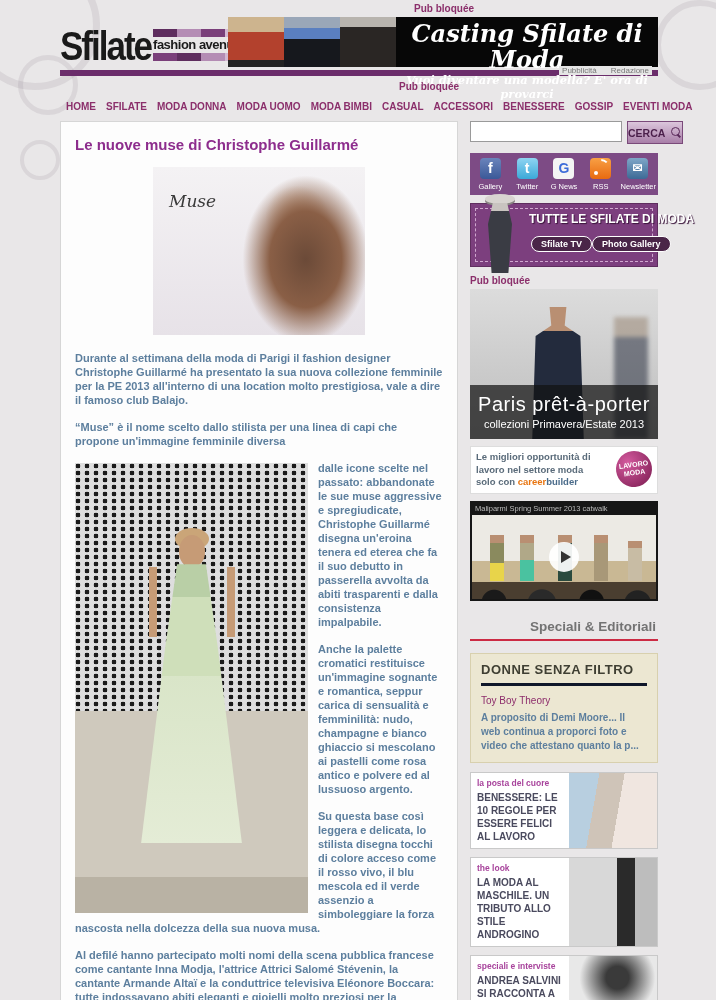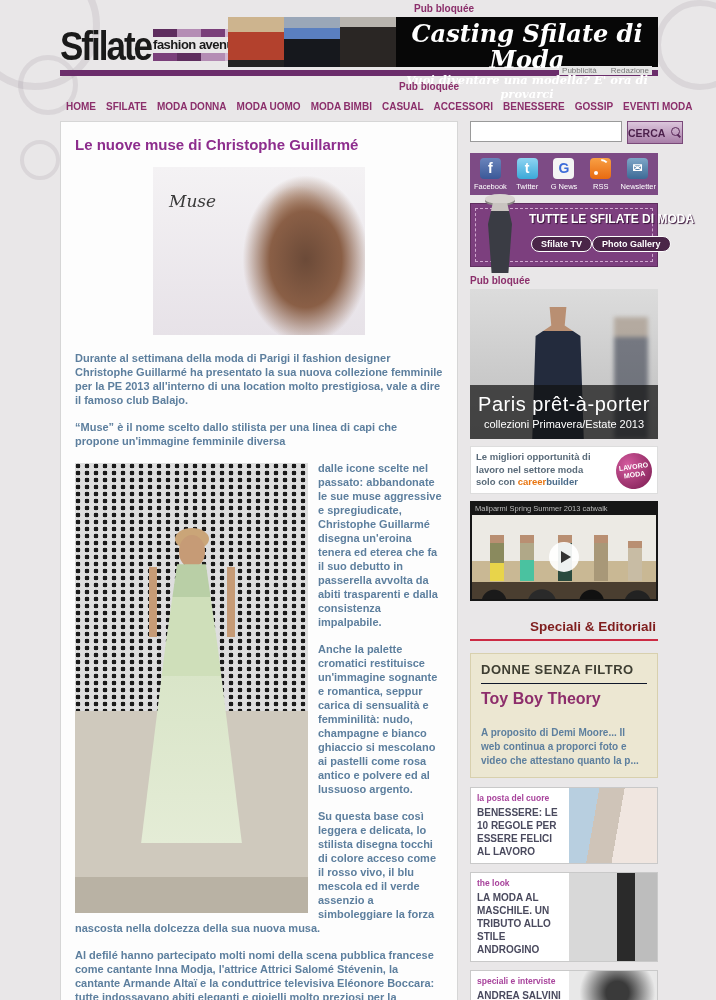--- a/index.html
+++ b/index.html
@@ -112,43 +112,43 @@
   .paris-ad { height:150px; position:relative; margin-bottom:7px; overflow:hidden;
       background:linear-gradient(180deg,#dcdcdc,#c6c6c6 70%,#bdbdbd); }
   .paris-model { position:absolute; left:50%; top:18px; width:56px; height:132px; margin-left:-34px;
       background:linear-gradient(180deg,#b98f72 0 18%, #232b3d 18%); clip-path:polygon(35% 0,65% 0,62% 14%,90% 22%,96% 100%,4% 100%,10% 22%,38% 14%); }
   .paris-model2 { position:absolute; right:10px; top:28px; width:34px; height:122px; opacity:0.55;
       background:linear-gradient(180deg,#a8induced 0, #2a3040 20%); background:linear-gradient(180deg,#9a8876 0 16%, #2a3040 16%); filter:blur(2px); }
   .paris-overlay { position:absolute; left:0; right:0; bottom:0; background:rgba(18,18,18,0.72); text-align:center; color:#fff; padding:7px 0 9px; }
   .paris-title { font-size:20px; line-height:24px; letter-spacing:0.5px; }
   .paris-sub { font-size:11px; margin-top:2px; }
 
-  .career { background:#fff; border:1px solid #ddd; padding:4px 5px; display:flex; align-items:flex-end; gap:23px; margin-bottom:7px; }
+  .career { background:#fff; border:1px solid #ddd; padding:4px 5px; display:flex; align-items:flex-start; gap:23px; margin-bottom:7px; }
   .career-text { font-size:9.5px; font-weight:bold; color:#5a6b7a; line-height:12.5px; flex:1; }
   .cb-orange { color:#e87511; } .cb-blue { color:#4a6b8a; }
   .badge { width:36px; height:36px; border-radius:50%; background:radial-gradient(circle at 35% 30%, #d45a9e, #8f2a62 75%); color:#fff; font-size:7px; font-weight:bold; display:flex; flex-direction:column; align-items:center; justify-content:center; line-height:8px; transform:rotate(-8deg); flex:none; }
 
   .video { background:#161616; padding:2px; margin-bottom:12px; }
   .video-titlebar { font-size:7.5px; color:#bbb; padding:1px 3px 2px; display:flex; justify-content:space-between; }
   .video-screen { height:84px; position:relative; background:linear-gradient(180deg,#eceae4 0 55%, #c9b894 55% 80%, #4a3e30 80%); overflow:hidden; }
   .vm { position:absolute; bottom:18px; width:14px; height:46px; }
   .vm1 { left:18px; background:linear-gradient(180deg,#b98f72 0 18%, #8a8a5e 18% 60%, #e8d44a 60%); }
   .vm2 { left:48px; background:linear-gradient(180deg,#b98f72 0 18%, #b0a888 18% 55%, #4ac2a0 55%); }
   .vm3 { left:86px; background:linear-gradient(180deg,#b98f72 0 18%, #2a4a3e 18%); }
   .vm4 { left:122px; background:linear-gradient(180deg,#b98f72 0 18%, #a89878 18%); }
   .vm5 { left:156px; background:linear-gradient(180deg,#b98f72 0 18%, #c8bca4 18%); height:40px; }
   .crowd { position:absolute; left:0; right:0; bottom:0; height:16px; background:radial-gradient(circle at 12% 120%, #1a1a1a 12px, rgba(0,0,0,0) 13px), radial-gradient(circle at 38% 130%, #2a2a2a 14px, rgba(0,0,0,0) 15px), radial-gradient(circle at 65% 120%, #111 12px, rgba(0,0,0,0) 13px), radial-gradient(circle at 90% 130%, #222 13px, rgba(0,0,0,0) 14px); }
   .play { position:absolute; left:50%; top:50%; width:30px; height:30px; margin:-15px 0 0 -15px; background:rgba(255,255,255,0.92); border-radius:50%; cursor:pointer; }
   .play::after { content:""; position:absolute; left:12px; top:9px; border-left:10px solid #333; border-top:6px solid transparent; border-bottom:6px solid transparent; }
 
-  .speciali { text-align:right; color:#7f1d1d; font-size:13.5px; font-weight:bold; padding:6px 2px 5px; border-bottom:2px solid #cc2b44; margin-bottom:12px; }
+  .speciali { text-align:right; color:#737373; font-size:13.5px; font-weight:bold; padding:6px 2px 5px; border-bottom:2px solid #cc2b44; margin-bottom:12px; }
 
   .beige-box { background:#ece7d2; border:1px solid #d8d0ae; padding:8px 10px 9px; margin-bottom:9px; }
-  .beige-header { font-size:13px; font-weight:bold; color:#3f3f33; letter-spacing:0.5px; padding-bottom:6px; border-bottom:1px solid #0f172a; margin-bottom:8px; }
-  .post-title { color:#8d2d6b; font-weight:bold; font-size:16px; line-height:13px; margin-bottom:21px; }
+  .beige-header { font-size:13px; font-weight:bold; color:#3f3f33; letter-spacing:0.5px; padding-bottom:6px; border-bottom:3px solid #0f172a; margin-bottom:8px; }
+  .post-title { color:#8d2d6b; font-weight:normal; font-size:10px; line-height:13px; margin-bottom:4px; }
   .post-text { font-size:10px; color:#5d7f9e; line-height:14px; font-weight:bold; }
 
   .card { background:#fff; border:1px solid #c9c9c9; margin-bottom:8px; display:flex; min-height:56px; }
   .card-text { flex:1; padding:5px 6px; }
   .card-cat { font-size:8.5px; color:#a8449c; font-weight:bold; margin-bottom:3px; }
   .card-title { font-size:10px; color:#4a4a5e; font-weight:bold; line-height:13px; }
   .card-thumb { width:88px; flex:none; }
   .th1 { background:linear-gradient(100deg,#b8cfe0 0 30%, #cfc4b8 30% 55%, #f0e6e0 55%); }
   .th2 { background:linear-gradient(90deg,#d8d8d8 0 55%, #2a2a2a 55% 75%, #bdbdbd 75%); }
   .th3 { background:radial-gradient(circle at 55% 35%, #3a3a3a 18%, #e8e8e8 60%); }
@@ -254,21 +254,21 @@
         <input class="search-input" type="text" style="">
         <div class="cerca-btn">
           <span>CERCA</span>
           <span class="mag"></span>
         </div>
       </div>
 
       <div class="social-bar">
         <div class="social-item">
           <div class="sic sic-fb">f</div>
-          <div>Facebook</div>
+          <div>Gallery</div>
         </div>
         <div class="social-item">
           <div class="sic sic-tw">t</div>
           <div>Twitter</div>
         </div>
         <div class="social-item">
           <div class="sic sic-g">G</div>
           <div>G News</div>
         </div>
         <div class="social-item">

